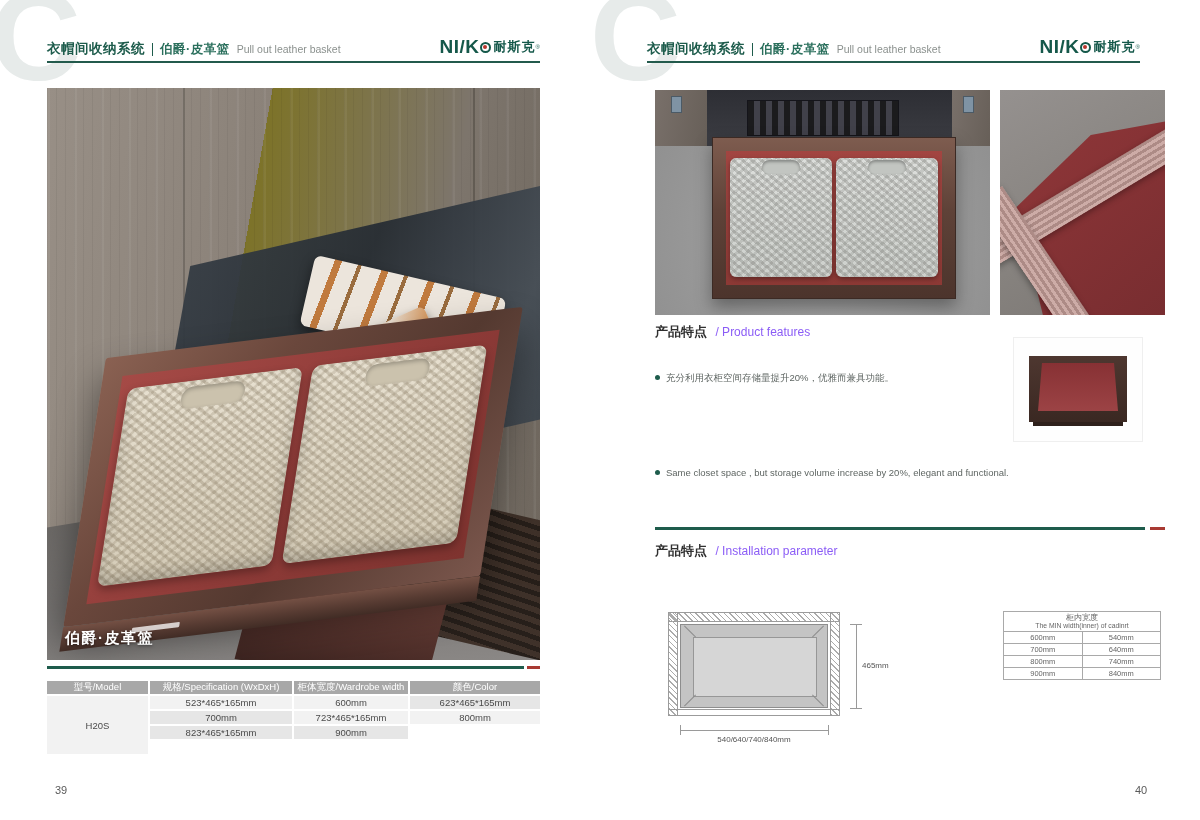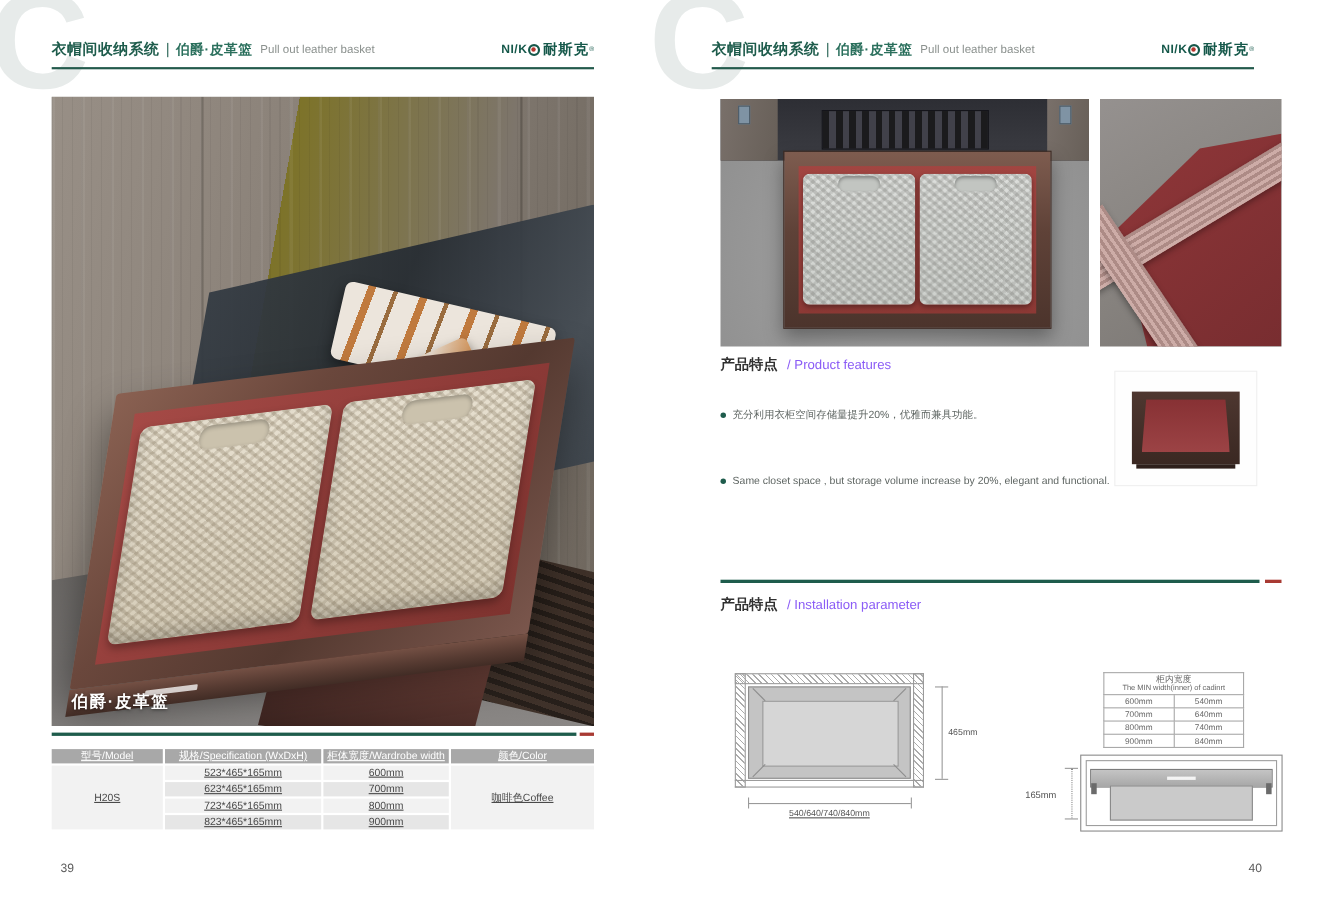--- a/index.html
+++ b/index.html
@@ -13,21 +13,21 @@
   .c-mark{position:absolute;left:-10px;top:-26px;font-size:126px;font-weight:bold;
           color:#e7ebea;line-height:1;z-index:0;letter-spacing:0;}
   .header{position:absolute;left:47px;top:36px;width:493px;display:flex;
           justify-content:space-between;align-items:flex-end;z-index:2;}
   .h-left{display:flex;align-items:center;white-space:nowrap;}
   .h-cn{font-size:13.5px;font-weight:bold;color:#1e5c4c;letter-spacing:.5px;}
   .h-sep{display:inline-block;width:1px;height:13px;background:#1e5c4c;margin:0 7px;}
   .h-sub{font-size:12.5px;font-weight:bold;color:#2a6f5c;letter-spacing:.5px;}
   .h-en{font-size:10.5px;color:#8b918e;margin-left:7px;}
   .logo{display:flex;align-items:center;white-space:nowrap;}
-  .logo-text{font-size:11px;font-weight:bold;color:#15584a;letter-spacing:.5px;}
+  .logo-text{font-size:19px;font-weight:bold;color:#15584a;letter-spacing:.5px;}
   .logo-ring{display:inline-block;width:11px;height:11px;border:2.5px solid #15584a;
              border-radius:50%;position:relative;margin:0 1px 0 0;box-sizing:border-box;}
   .logo-ring::after{content:"";position:absolute;left:1px;top:1px;width:4px;height:4px;
              border-radius:50%;background:#b8352c;}
   .logo-cn{font-size:13px;font-weight:bold;color:#15584a;margin-left:2px;letter-spacing:1px;}
   .logo sup{font-size:6px;color:#15584a;vertical-align:super;}
   .header-rule{position:absolute;left:47px;top:61px;width:493px;height:2px;
                background:#235a4c;z-index:2;}
 
   
@@ -83,21 +83,21 @@
           background:linear-gradient(180deg,#745044 0%,#573b32 55%,#412c25 100%);}
   .front-logo{position:absolute;left:17%;top:9px;width:48px;height:5px;border-radius:1px;
           background:rgba(255,255,255,.75);}
   .photo-caption{position:absolute;left:18px;bottom:12px;color:#ffffff;font-size:15px;
           font-weight:bold;letter-spacing:1.5px;z-index:5;text-shadow:0 1px 3px rgba(0,0,0,.5);}
 
   
   .spec-table{position:absolute;left:47px;top:681px;width:493px;display:grid;
           grid-template-columns:101px 142px 114px 130px;grid-auto-rows:13px;gap:2px;
           font-size:9.5px;color:#4a4a4a;z-index:2;}
-  .spec-table .cell{display:flex;align-items:center;justify-content:center;overflow:hidden;text-decoration:underline;}
+  .spec-table .cell{display:flex;align-items:center;justify-content:center;overflow:hidden;}
   .th{background:#a8a8a8;color:#ffffff;}
   .bg-a{background:#f2f2f2;} .bg-b{background:#e6e6e6;}
   .span4{grid-row:span 4;background:#f2f2f2;}
 
   .pagenum{position:absolute;bottom:24px;font-size:11px;color:#5a5a5a;z-index:2;}
   .pagenum.pl{left:55px;} .pagenum.pr{left:535px;}
 
   
   .photo-top{position:absolute;left:55px;top:90px;width:335px;height:225px;overflow:hidden;
           background:radial-gradient(circle at 50% 65%,#a6a6a6 0%,#979797 60%,#8d8d8d 100%);}
@@ -165,21 +165,21 @@
          border:1px solid #8d8d8d;box-sizing:border-box;}
   .tv-fill{position:absolute;left:12px;top:12px;width:122px;height:58px;background:#d6d6d6;
          border:1px solid #979797;}
   .diag{position:absolute;width:16px;height:1px;background:#8d8d8d;}
   .dimline-v{position:absolute;border-left:1px solid #9a9a9a;}
   .dimline-h{position:absolute;border-top:1px solid #9a9a9a;}
   .tick-h{position:absolute;width:12px;height:1px;background:#9a9a9a;}
   .tick-v{position:absolute;width:1px;height:10px;background:#9a9a9a;}
   .dim-label{position:absolute;font-size:8px;color:#555555;white-space:nowrap;}
 
-  .wtable{position:absolute;left:403px;top:611px;width:128px;border-collapse:collapse;
+  .wtable{position:absolute;left:403px;top:611px;width:158px;border-collapse:collapse;
          z-index:2;}
   .wtable th,.wtable td{border:1px solid #a9a9a9;text-align:center;font-weight:normal;
          padding:1px 0;color:#666666;}
   .wt-cn{font-size:8px;line-height:1.15;}
   .wt-en{font-size:6.8px;line-height:1.15;}
   .wtable td{font-size:7.5px;height:8px;}
 
   .sideview{position:absolute;left:332px;top:686px;width:250px;height:80px;z-index:2;}
   .sv-frame{position:absolute;left:50px;top:0;width:184px;height:70px;background:#ffffff;
          border:1px solid #8a8a8a;box-sizing:border-box;}
@@ -246,21 +246,20 @@
 
   <div class="spec-table">
     <div class="cell th">型号/Model</div>
     <div class="cell th">规格/Specification (WxDxH)</div>
     <div class="cell th">柜体宽度/Wardrobe width</div>
     <div class="cell th">颜色/Color</div>
 
     <div class="cell span4">H20S</div>
     <div class="cell bg-a">523*465*165mm</div>
     <div class="cell bg-a">600mm</div>
-    <div class="cell span4">咖啡色Coffee</div>
 
     <div class="cell bg-b">623*465*165mm</div>
     <div class="cell bg-b">700mm</div>
 
     <div class="cell bg-a">723*465*165mm</div>
     <div class="cell bg-a">800mm</div>
 
     <div class="cell bg-b">823*465*165mm</div>
     <div class="cell bg-b">900mm</div>
   </div>
@@ -322,21 +321,21 @@
     <span>充分利用衣柜空间存储量提升20%，优雅而兼具功能。</span>
   </div>
 
   <div class="photo-small">
     <div class="ps-frame">
       <div class="ps-red"></div>
       <div class="ps-base"></div>
     </div>
   </div>
 
-  <div class="bullet-row" style="top:432px;">
+  <div class="bullet-row" style="top:467px;">
     <span class="dot"></span>
     <span>Same closet space , but storage volume increase by 20%, elegant and functional.</span>
   </div>
 
   <div class="rule rule-green" style="left:55px;top:527px;width:490px;"></div>
   <div class="rule rule-red" style="left:550px;top:527px;width:15px;"></div>
 
   <div class="inst-head">
     <span class="ft-cn">产品特点</span>
     <span class="ft-en">/ Installation parameter</span>
@@ -354,21 +353,21 @@
       <div class="diag" style="left:1px;bottom:6px;transform:rotate(-45deg);"></div>
       <div class="diag" style="right:1px;bottom:6px;transform:rotate(45deg);"></div>
     </div>
     <div class="dimline-v" style="left:198px;top:26px;height:84px;"></div>
     <div class="tick-h" style="left:192px;top:26px;"></div>
     <div class="tick-h" style="left:192px;top:110px;"></div>
     <div class="dim-label" style="left:204px;top:63px;">465mm</div>
     <div class="dimline-h" style="left:22px;top:132px;width:148px;"></div>
     <div class="tick-v" style="left:22px;top:127px;"></div>
     <div class="tick-v" style="left:170px;top:127px;"></div>
-    <div class="dim-label" style="left:22px;top:137px;width:148px;text-align:center;text-decoration:underline;">540/640/740/840mm</div>
+    <div class="dim-label" style="left:22px;top:137px;width:148px;text-align:center;">540/640/740/840mm</div>
   </div>
 
   <table class="wtable">
     <thead>
       <tr>
         <th colspan="2">
           <div class="wt-cn">柜内宽度</div>
           <div class="wt-en">The MIN width(inner) of cadinrt</div>
         </th>
       </tr>
@@ -386,30 +385,15 @@
         <td>800mm</td>
         <td>740mm</td>
       </tr>
       <tr>
         <td>900mm</td>
         <td>840mm</td>
       </tr>
     </tbody>
   </table>
 
-  <div class="sideview">
-    <div class="dim-label" style="left:0;top:31px;font-size:8.5px;">165mm</div>
-    <div class="sv-dim"></div>
-    <div class="tick-h" style="left:36px;top:12px;"></div>
-    <div class="tick-h" style="left:36px;top:58px;"></div>
-    <div class="sv-frame">
-      <div class="sv-frame-inner"></div>
-      <div class="sv-rail">
-        <div class="sv-logo"></div>
-      </div>
-      <div class="sv-hook" style="left:9px;"></div>
-      <div class="sv-hook" style="right:9px;"></div>
-      <div class="sv-body"></div>
-    </div>
-  </div>
 
   <div class="pagenum pr">40</div>
 </section>
 
 </body></html>

